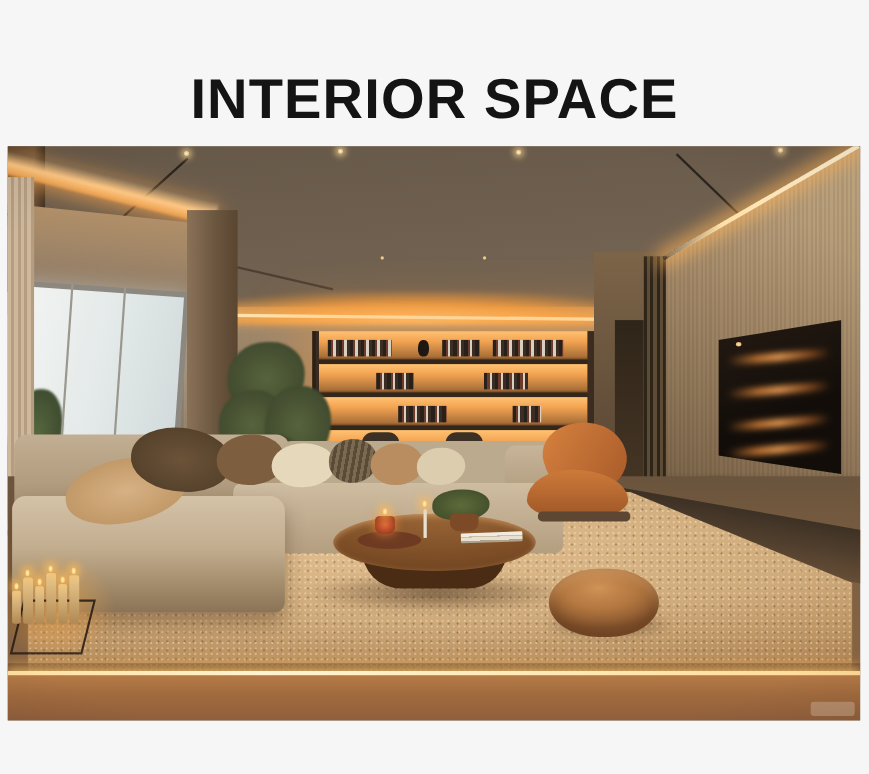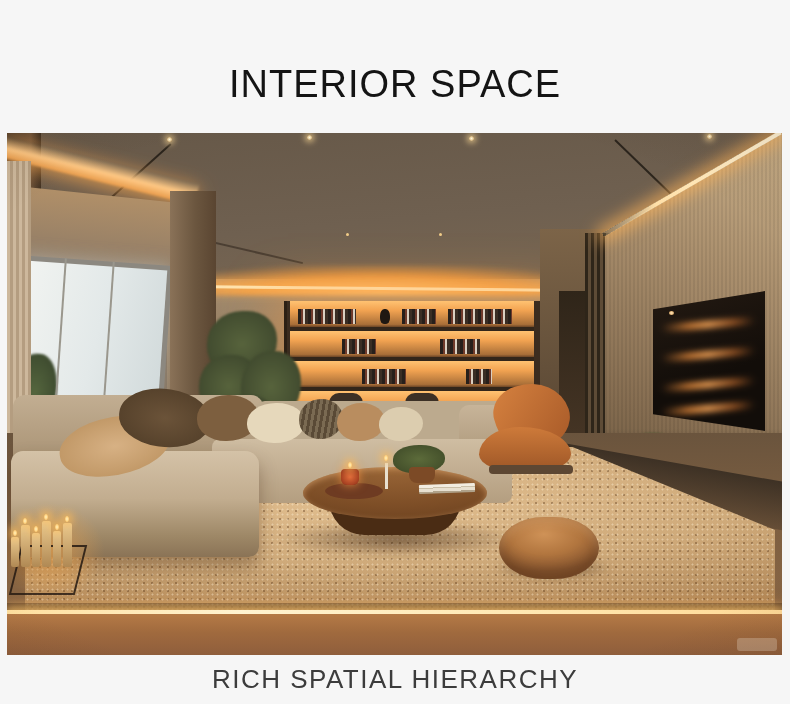--- a/index.html
+++ b/index.html
@@ -1,19 +1,19 @@
 <!DOCTYPE html>
 <html style="--page-background: #f6f6f6; --page-title-color: #141414; --page-caption-color: #3c3c3c; --c-ceiling: #6e5f4f; --c-cove-glow: #ffb35c; --c-wall: #8d7964; --c-shelf-light: #f3a452; --c-sofa: #c6b299; --c-accent-chair: #c47038; --c-rug: #c39a6c; --c-floor: #9c6336; --c-window-light: #e8edec;"><head>
 <meta charset="utf-8">
 <style>
   html,body{margin:0;padding:0}
   body{width:790px;height:704px;overflow:hidden;background:var(--page-background,#f6f6f6);font-family:"Liberation Sans",sans-serif}
   .page{position:relative;width:790px;height:704px}
   .title-band{position:absolute;left:0;top:0;width:790px;height:133px;display:flex;justify-content:center;align-items:flex-end;padding-bottom:18px;box-sizing:border-box}
-  .title-band h1{margin:12px;font-size:38px;font-weight:400;letter-spacing:1px;line-height:1;color:var(--page-title-color,#141414)}
+  .title-band h1{margin:0;font-size:51px;font-weight:700;letter-spacing:1px;line-height:1;color:var(--page-title-color,#141414)}
   .caption-band{position:absolute;left:0;top:655px;width:790px;height:49px;display:flex;justify-content:center;align-items:center}
   .caption-band p{margin:0;font-size:26px;font-weight:400;letter-spacing:1.5px;color:var(--page-caption-color,#3c3c3c)}
 
   .photo{position:absolute;left:7px;top:133px;width:775px;height:522px;overflow:hidden;background:#7a6650}
   .photo div,.photo span{position:absolute}
 
   
   .ceiling{left:0;top:0;width:775px;height:152px;background:linear-gradient(175deg,#665848 0%,#6f6050 55%,#7b6852 100%)}
   .ceiling-seam{left:-30px;top:92px;width:330px;height:2px;background:rgba(30,22,15,.45);transform:rotate(13deg)}
   .cove-center{left:170px;top:132px;width:410px;height:30px;background:radial-gradient(60% 110% at 50% 100%,#ffc676 0%,#e8963f 55%,rgba(120,80,40,0) 100%);filter:blur(2px)}
@@ -302,17 +302,14 @@
         </span>
     </div>
 
     <div class="led-seam"></div>
     <div class="floor-led-strip"></div>
     <div class="floor-front"></div>
     <div class="photo-vignette"></div>
     <div class="watermark-badge"></div>
   </figure>
 
-  <footer class="caption-band">
-    <p>RICH SPATIAL HIERARCHY</p>
-  </footer>
 
 </div>
 
 </body></html>

